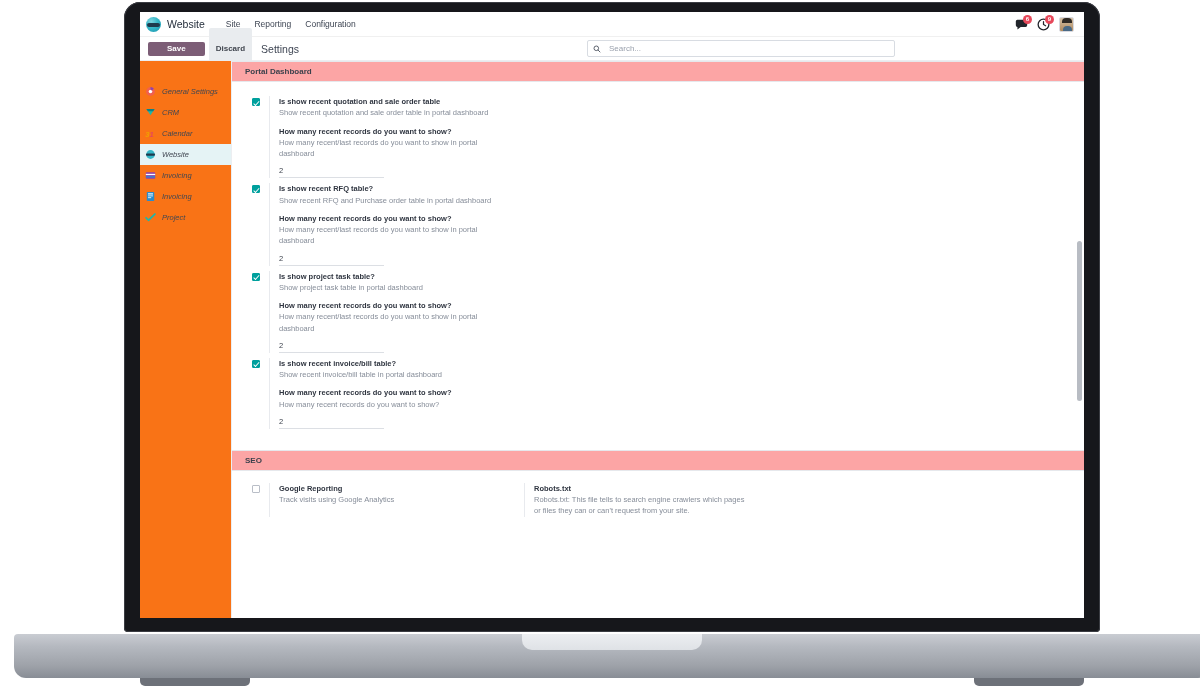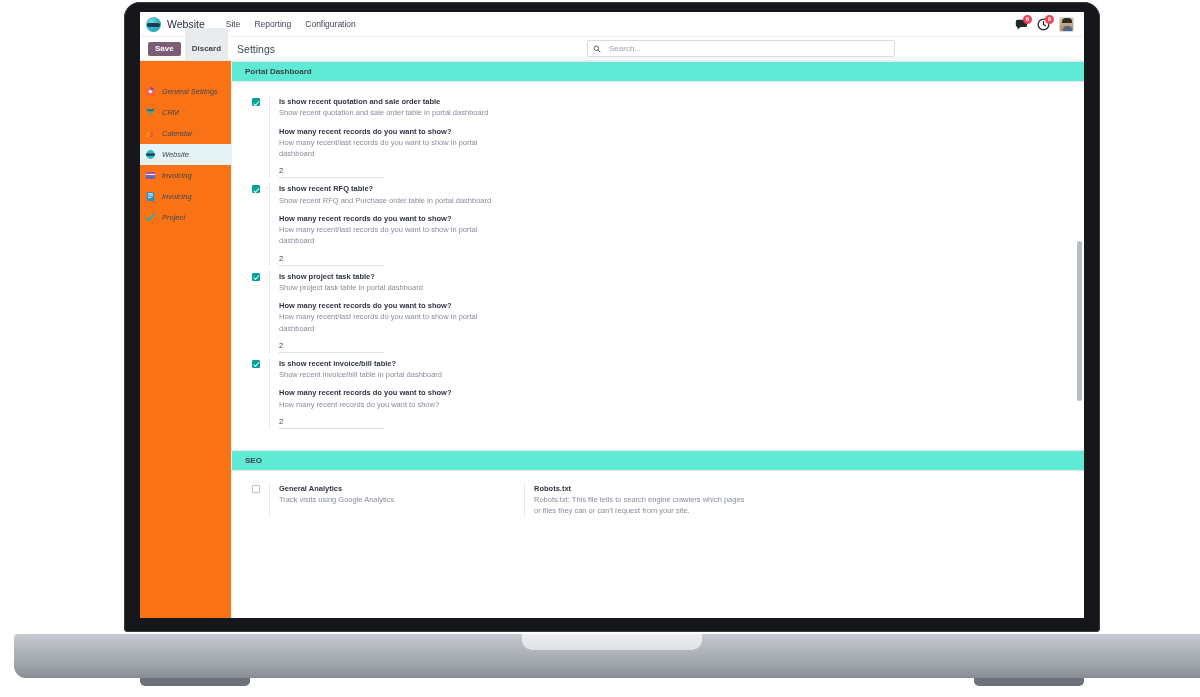--- a/index.html
+++ b/index.html
@@ -113,21 +113,21 @@
     position: absolute; left: 0; top: 25px;
     width: 944px; height: 24px;
     background: #ffffff;
     display: flex; align-items: center;
     padding: 0 8px;
     border-bottom: 1px solid #eceef1;
   }
   #btn-save {
     background: #7c5d76; color: #ffffff;
     font-size: 8px; font-weight: 700;
-    padding: 3px 7px; border: none; border-radius: 2px;
+    padding: 3px 19px; border: none; border-radius: 2px;
     cursor: pointer; line-height: 1;
   }
   #btn-discard {
     background: #e9ecef; color: #41464f;
     font-size: 8px; font-weight: 700;
     padding: 17px 7px; border: none; border-radius: 2px;
     margin-left: 4px; cursor: pointer; line-height: 1;
   }
   #breadcrumb {
     font-size: 10.5px; color: #3f4654; margin-left: 9px; white-space: nowrap;
@@ -168,21 +168,21 @@
   }
   .side-item.active { background: #e5f3f5; }
   .side-ico { width: 11px; height: 11px; flex: 0 0 11px; position: relative; }
   .side-ico svg { width: 11px; height: 11px; display: block; }
 
   #settings-main {
     flex: 1 1 auto; position: relative;
     background: #ffffff; overflow: hidden;
   }
   .setting-section-head {
-    background: #5eead4;
+    background: #fca5a5;
     border-top: 1px solid #e6e8ec;
     border-bottom: 1px solid #e6e8ec;
     font-size: 8px; font-weight: 700; color: #3b414c;
     padding: 5px 13px;
   }
   .section-body { padding: 14px 0 16px 0; }
 
   .setting-block { display: flex; margin: 0 0 0 20px; padding-bottom: 5px; }
   .cb-col { width: 17px; flex: 0 0 17px; padding-top: 2px; }
   .checkbox {
@@ -422,21 +422,21 @@
         </div>
 
         <div class="setting-section-head">SEO</div>
 
         <div class="seo-grid">
           <div class="seo-col first">
             <div class="cb-col">
               <div class="checkbox"></div>
             </div>
             <div class="seo-text">
-              <div class="s-title">General Analytics</div>
+              <div class="s-title">Google Reporting</div>
               <div class="s-help">Track visits using Google Analytics</div>
             </div>
           </div>
 
           <div class="seo-col second">
             <div class="seo-text">
               <div class="s-title">Robots.txt</div>
               <div class="s-help" style="max-width:212px;">Robots.txt: This file tells to search engine crawlers which pages or files they can or can't request from your site.</div>
             </div>
           </div>

